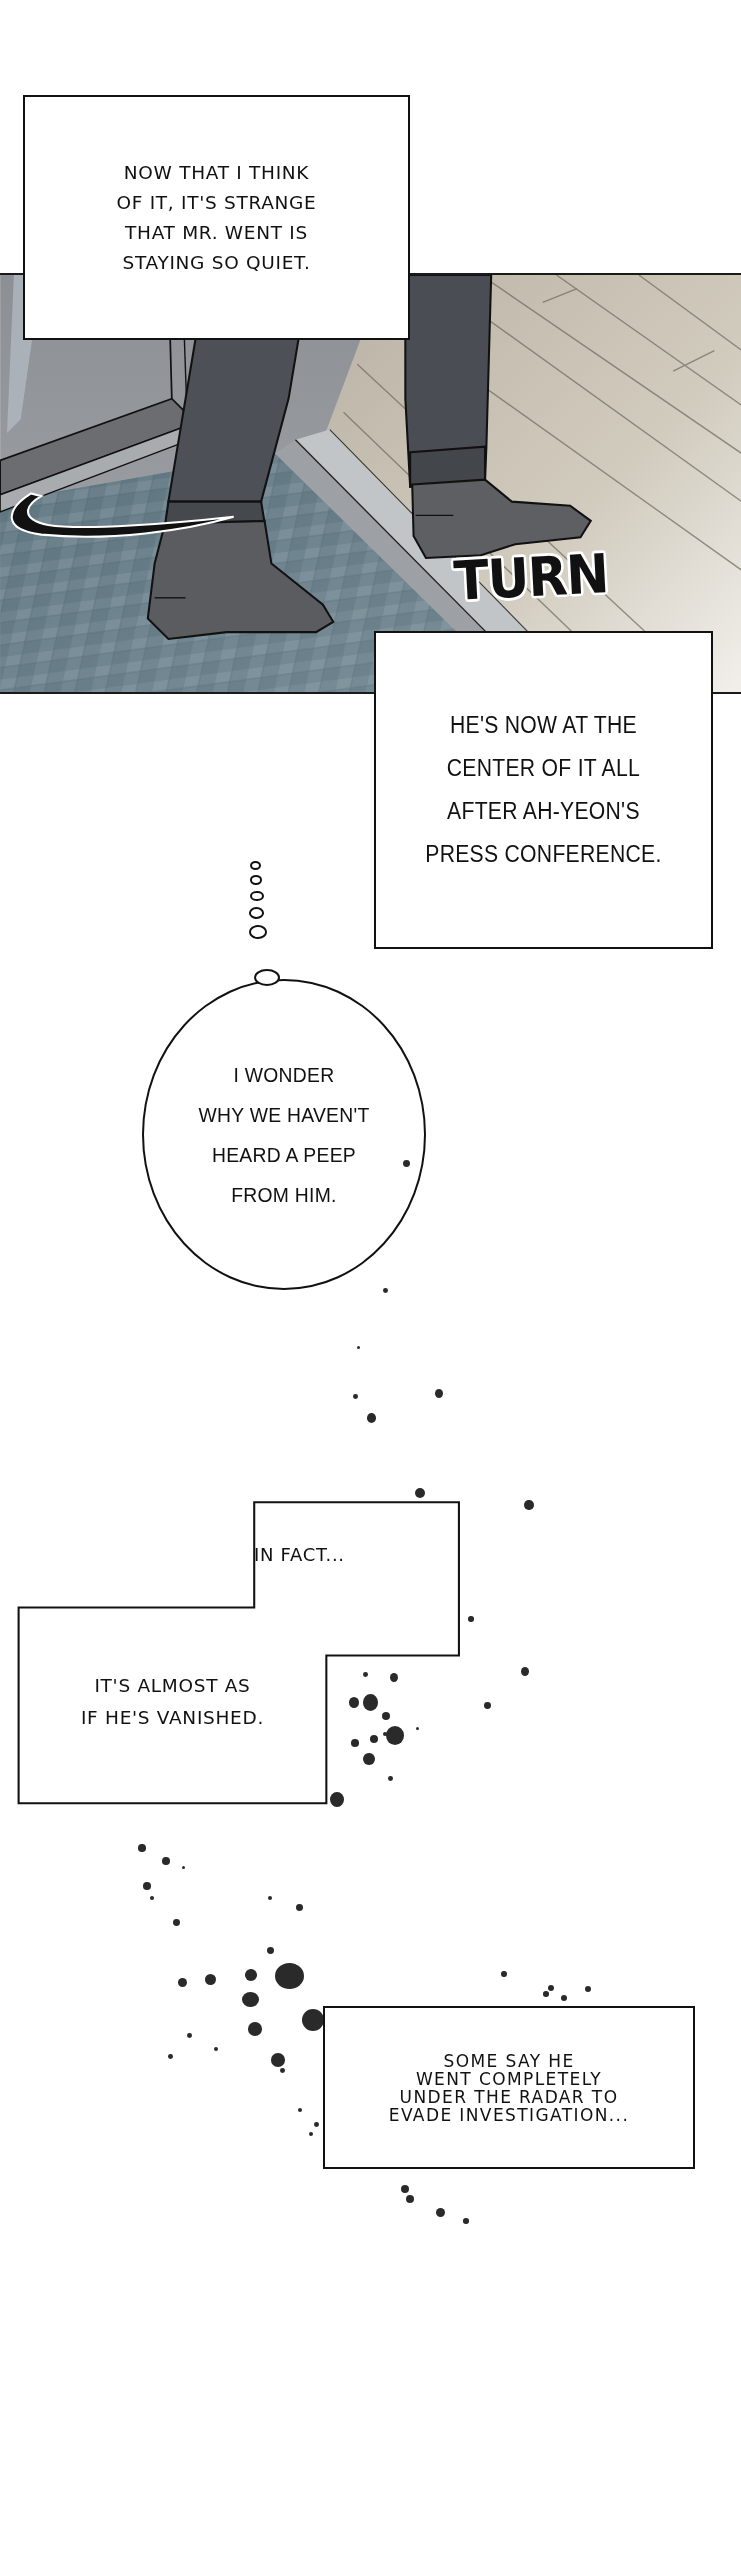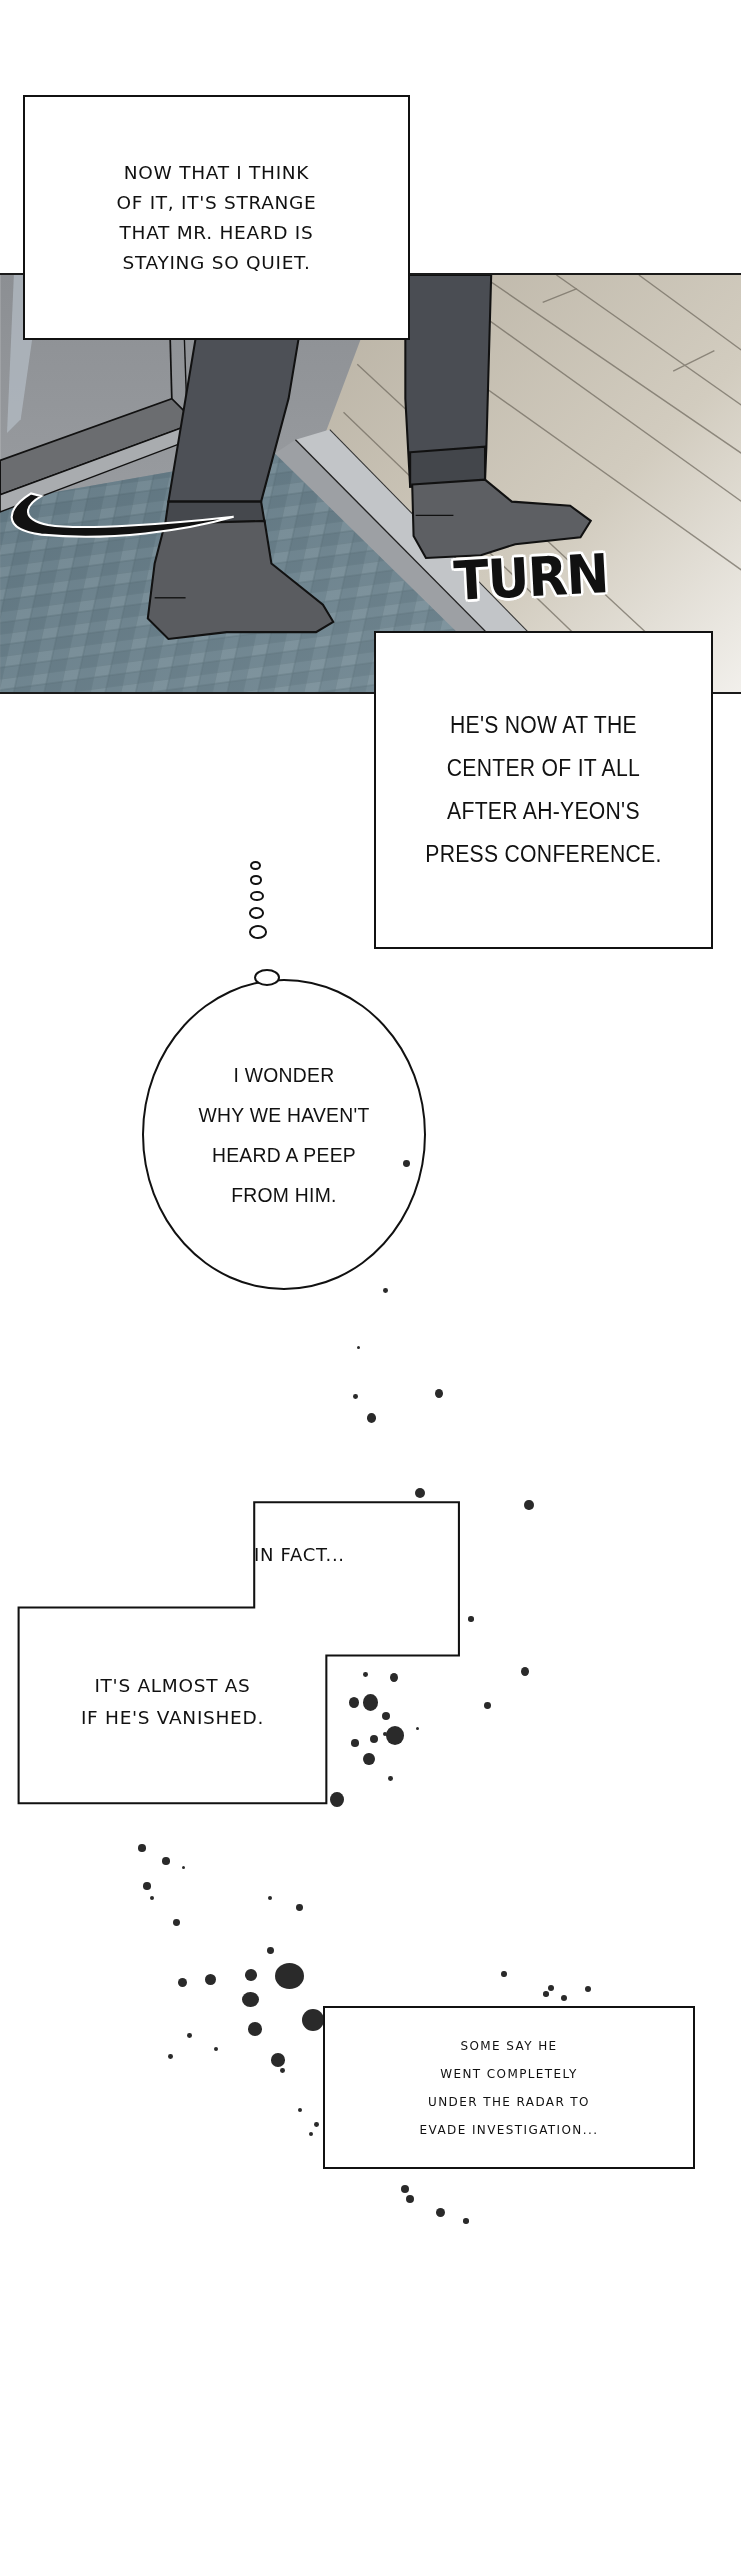--- a/index.html
+++ b/index.html
@@ -91,21 +91,21 @@
     <line x1="605" y1="350" x2="660" y2="350" stroke="#111" stroke-width="2"></line>
 
     <path d="M45,318 C10,340 0,370 60,378 C160,388 270,372 340,352 C250,362 120,372 70,364 C30,356 35,336 60,322 Z" fill="#111" stroke="#fff" stroke-width="3"></path>
   </svg>
   <div class="sfx" style="left:450px; top:271px;">TURN</div>
 </div>
 
 <div class="caption-box" style="left:23px; top:95px; width:387px; height:245px;">
   <div class="caption-text">NOW THAT I THINK
 OF IT, IT'S STRANGE
-THAT MR. HEARD IS
+THAT MR. WENT IS
 STAYING SO QUIET.</div>
 </div>
 
 <div class="caption-box" style="left:374px; top:631px; width:339px; height:318px;">
   <div class="narrow-text" style="font-size:23px; line-height:43px;">HE'S NOW AT THE
 CENTER OF IT ALL
 AFTER AH-YEON'S
 PRESS CONFERENCE.</div>
 </div>
 
@@ -199,18 +199,18 @@
 </svg>
 <div class="abs" style="left:254px; top:1502px; width:205px; height:105px; display:flex; align-items:center; justify-content:flex-start;">
   <div class="caption-text" style="font-size:18px;">IN FACT...</div>
 </div>
 <div class="abs" style="left:18.5px; top:1607px; width:308px; height:196px; display:flex; align-items:center; justify-content:center;">
   <div class="caption-text" style="font-size:18.5px; line-height:32px; margin-top:-6.9px;">IT'S ALMOST AS
 IF HE'S VANISHED.</div>
 </div>
 
 <div class="caption-box" style="left:323px; top:2006px; width:372px; height:163px;">
-  <div class="caption-text" style="font-size:12px; line-height:28px; letter-spacing:1.4px;">SOME SAY HE
+  <div class="caption-text" style="font-size:17px; line-height:18px; letter-spacing:1.4px;">SOME SAY HE
 WENT COMPLETELY
 UNDER THE RADAR TO
 EVADE INVESTIGATION...</div>
 </div>
 
 
 </body></html>

